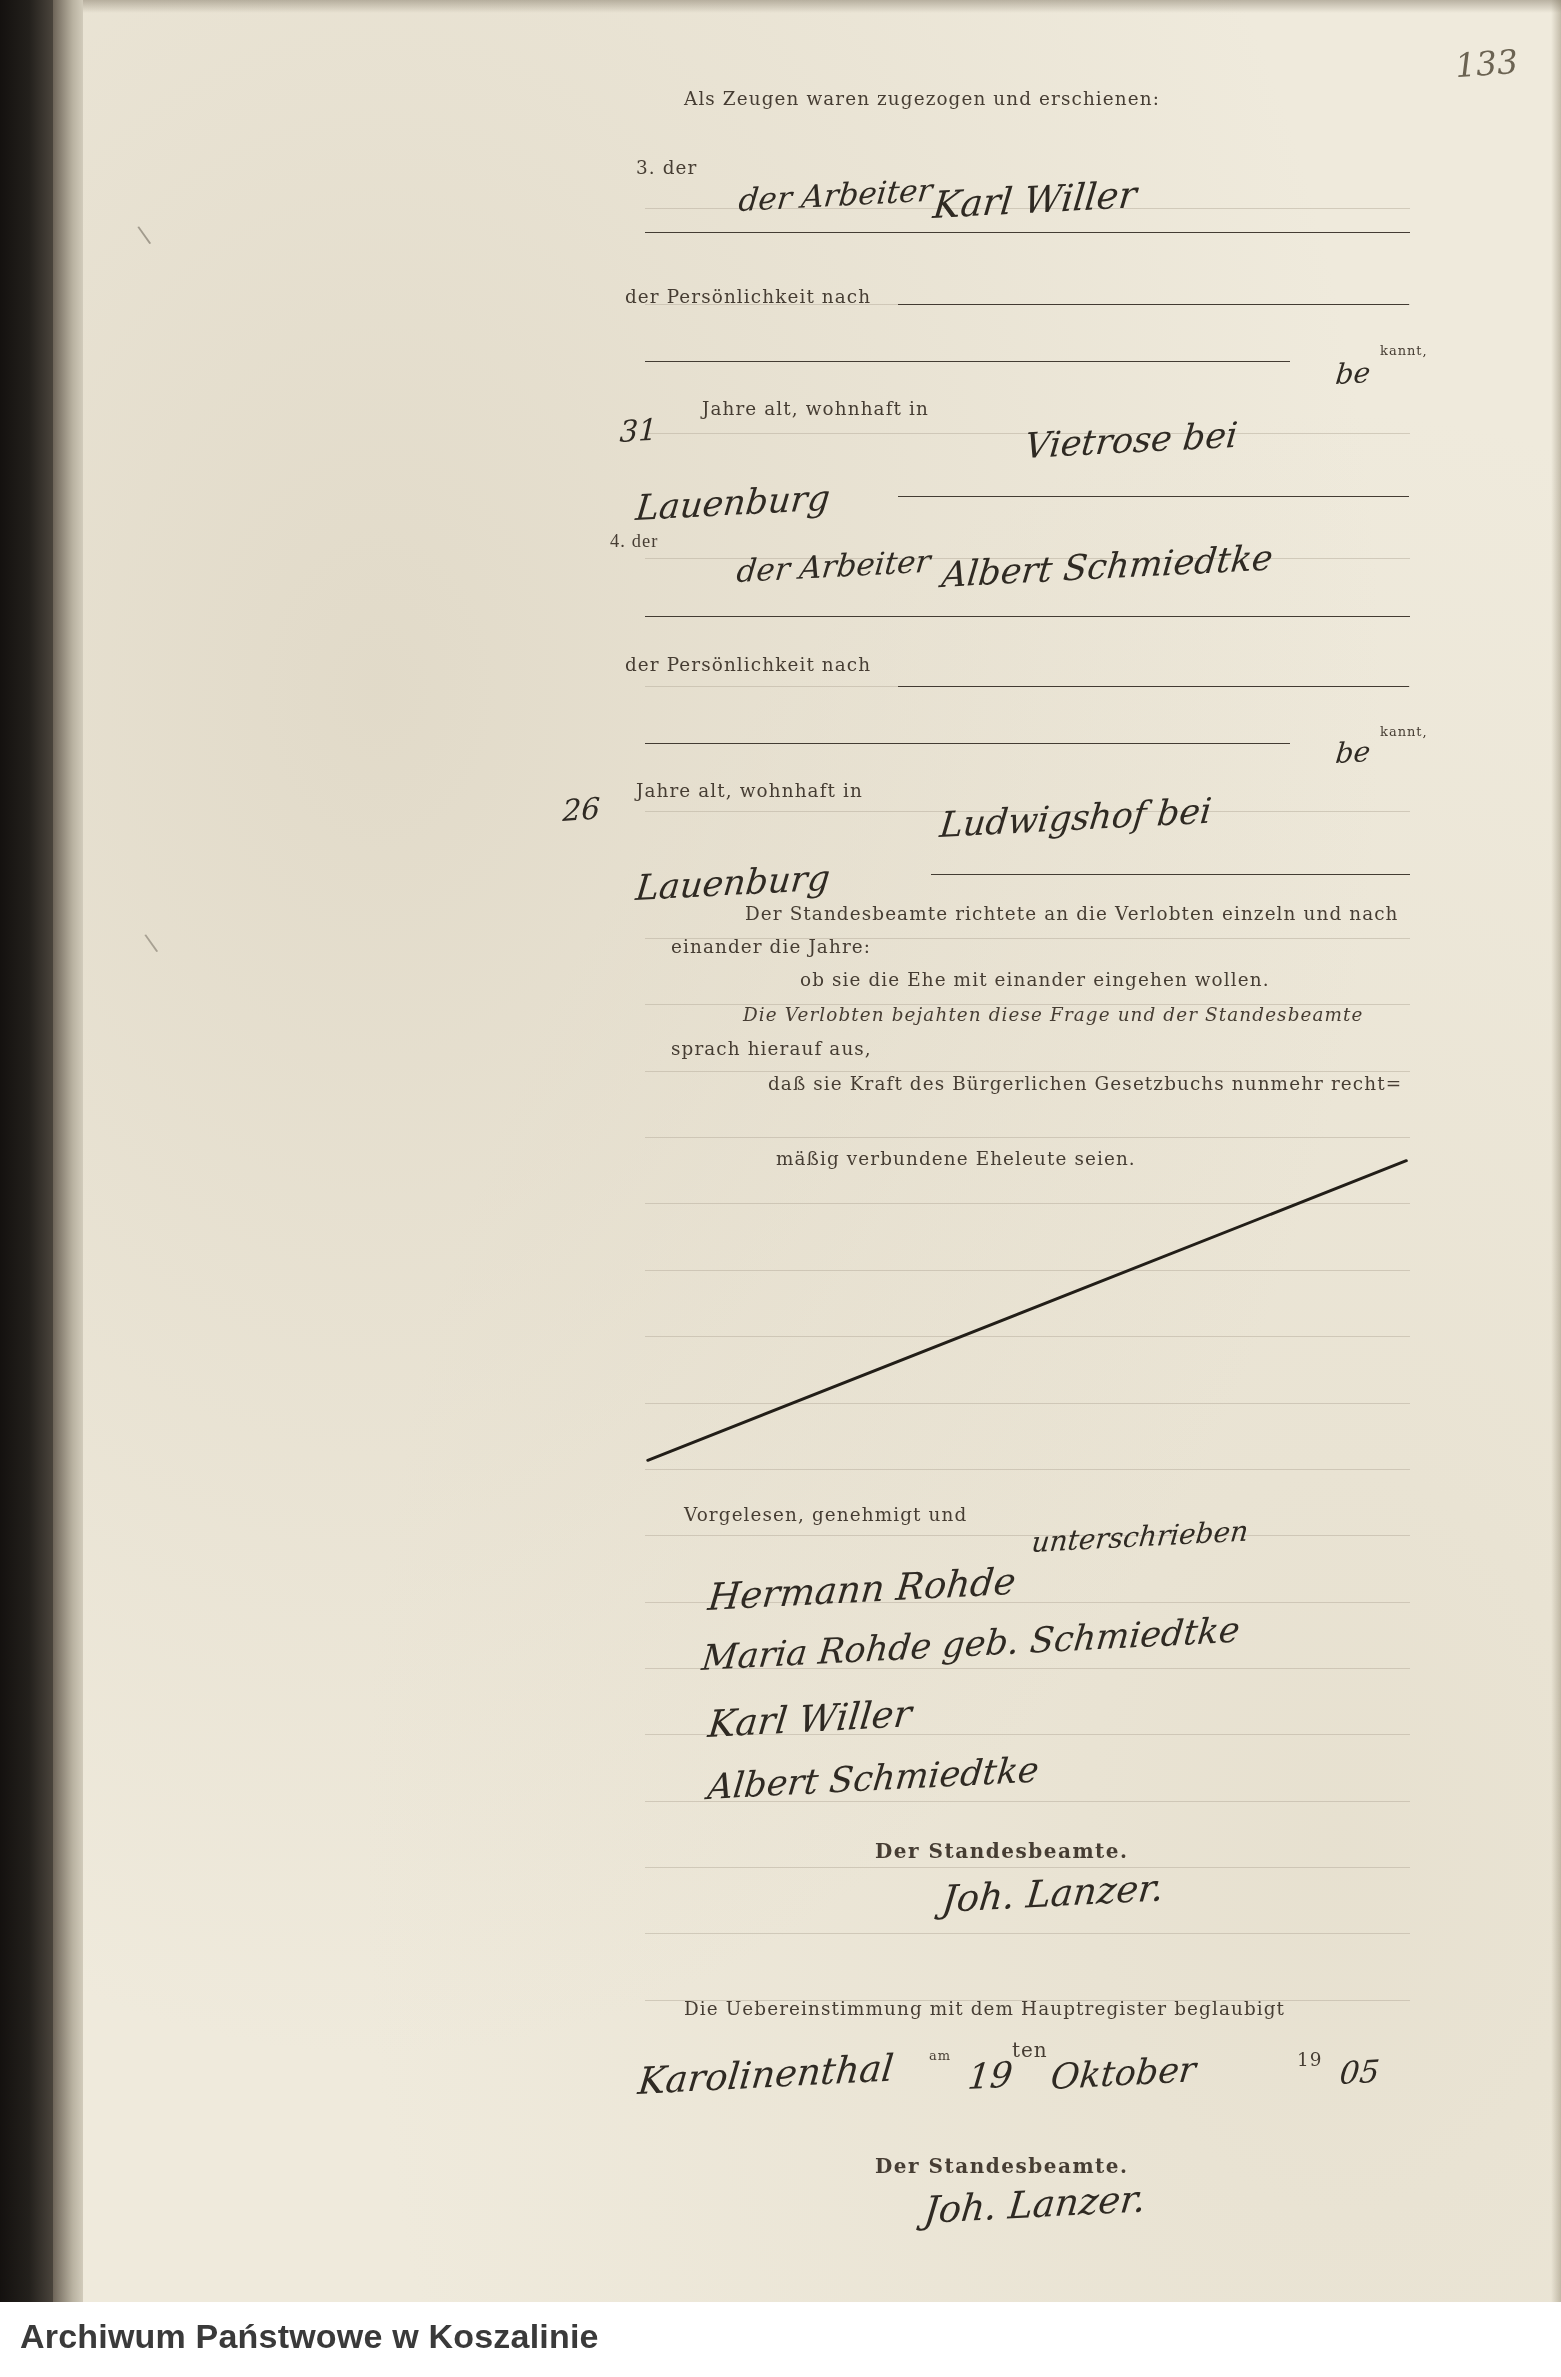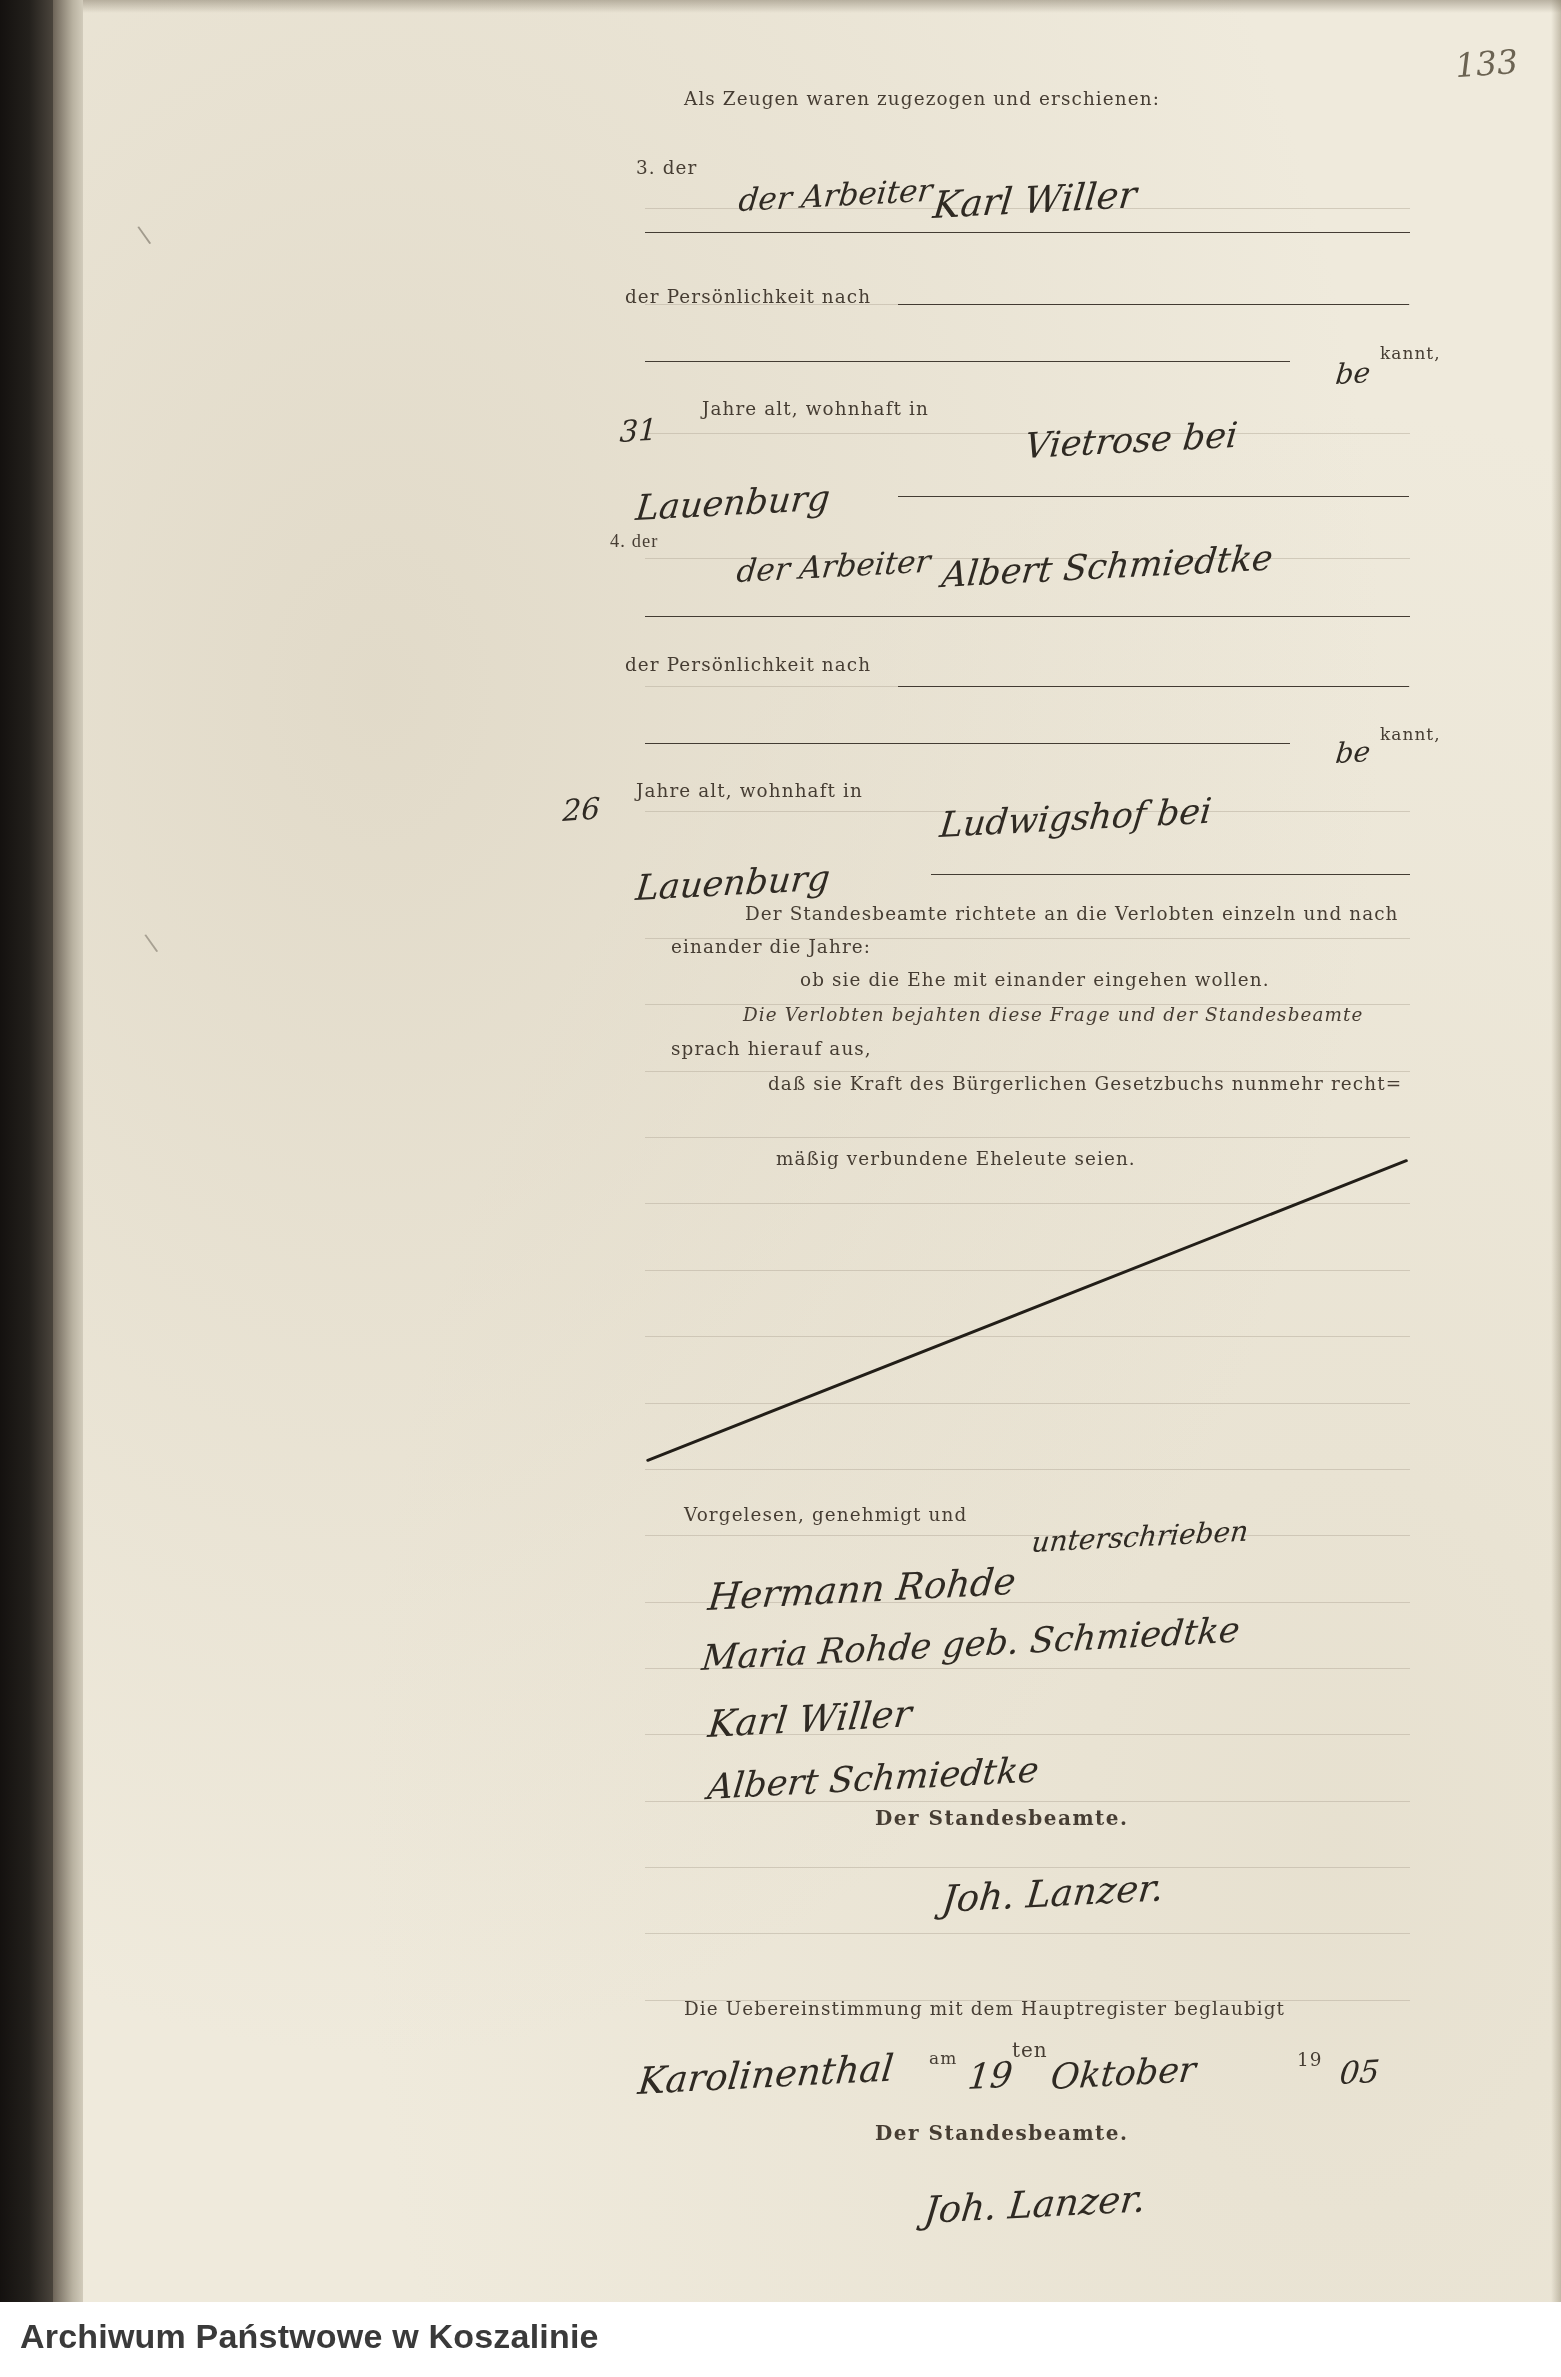--- a/index.html
+++ b/index.html
@@ -93,22 +93,22 @@
 
   
   .pr {
     position: absolute;
     font-family: "DejaVu Serif", serif;
     color: #463d33;
     font-size: 18.4px;
     letter-spacing: 1.1px;
     white-space: nowrap;
   }
-  .pr.sm { font-size: 17px; letter-spacing: 1px; }
-  .pr.bold { font-weight: 700; letter-spacing: 1.5px; font-size: 20px; }
+  .pr.sm { font-size: 13px; letter-spacing: 1px; }
+  .pr.bold { font-weight: 700; letter-spacing: 1.5px; font-size: 20px; margin-top: 33px; }
 
   
   .hw {
     position: absolute;
     font-family: "DejaVu Serif", serif;
     font-style: italic;
     color: #2f2a23;
     white-space: nowrap;
     transform-origin: left bottom;
   }

